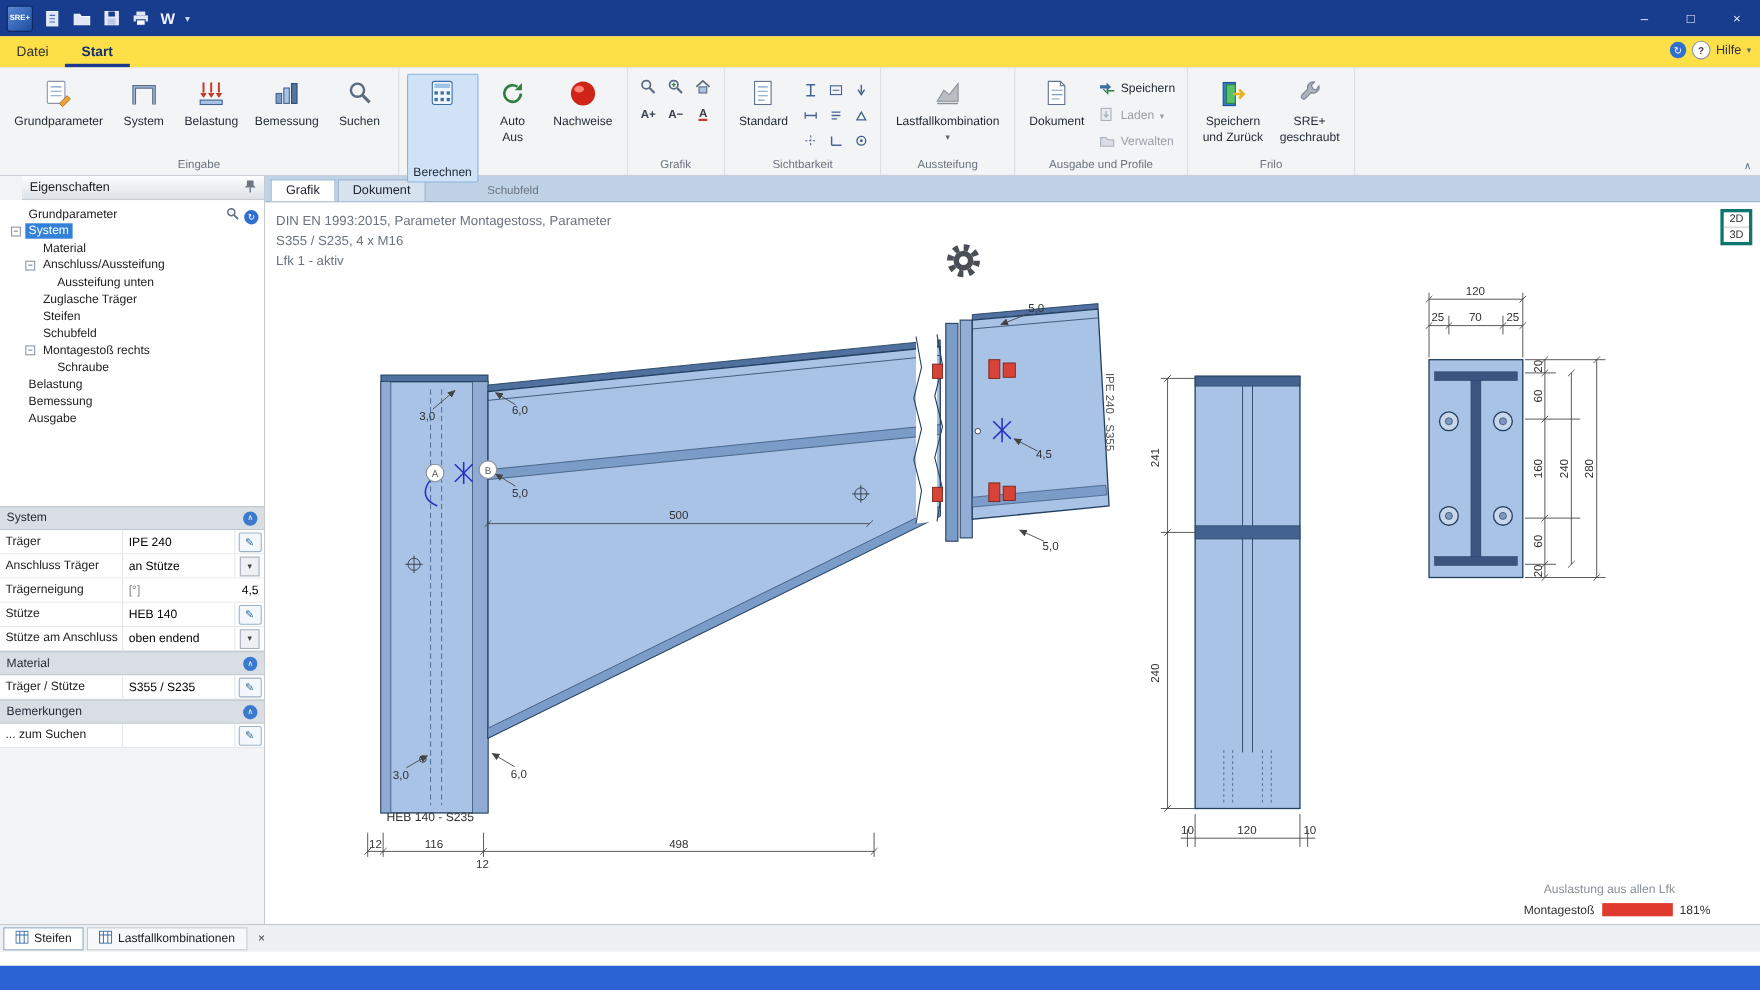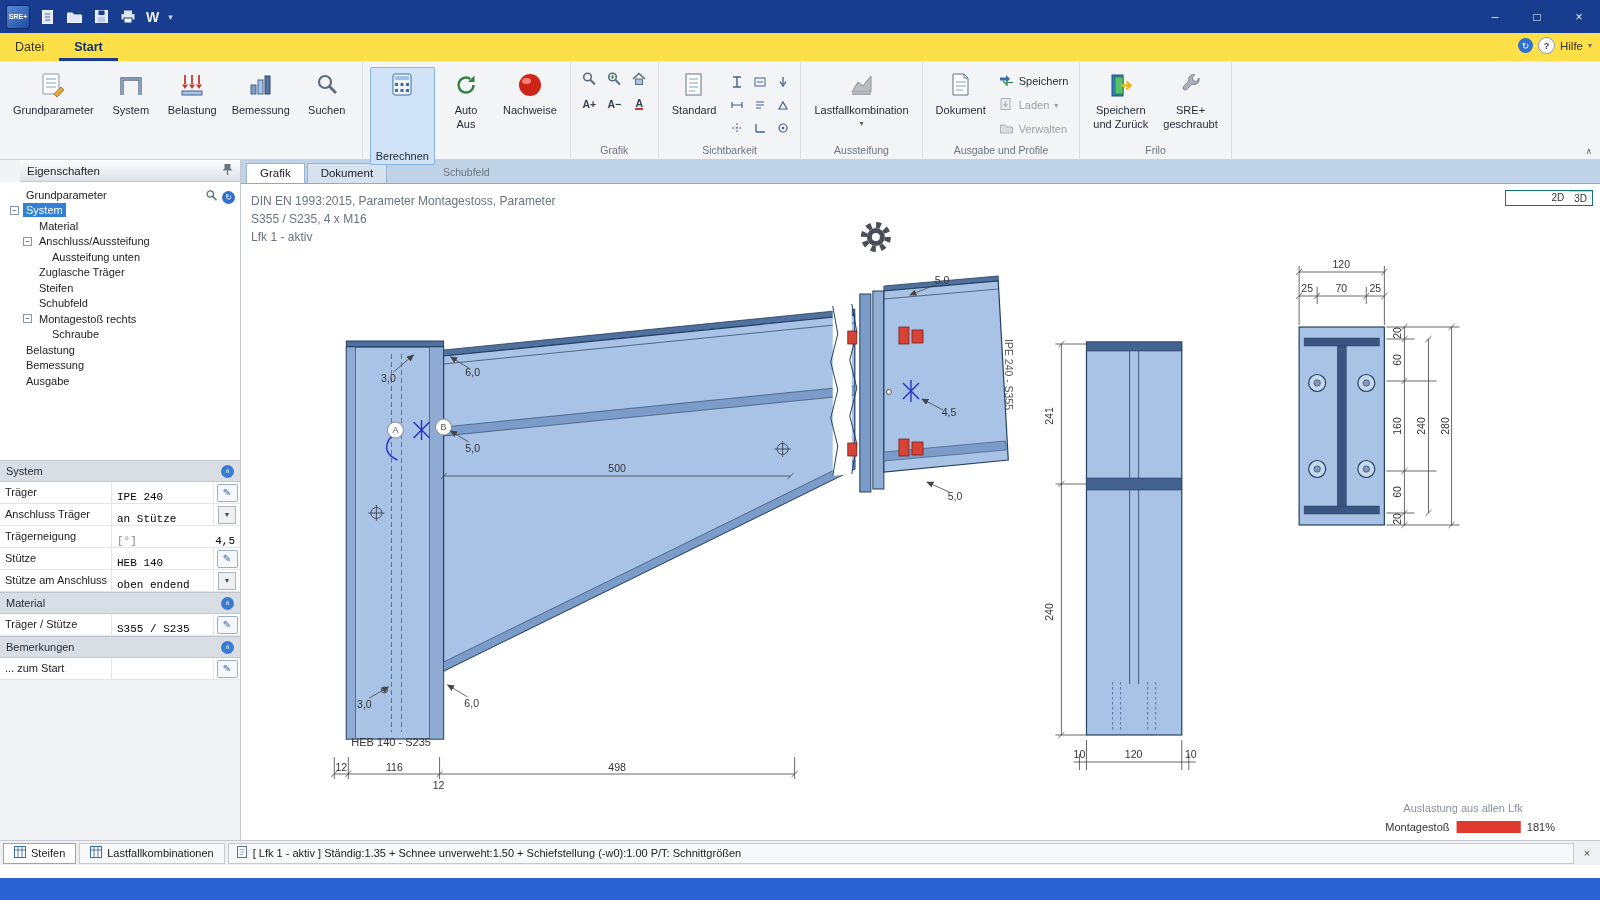--- a/index.html
+++ b/index.html
@@ -54,35 +54,35 @@
   .twisty.none{visibility:hidden;}
   .tlabel{white-space:nowrap;padding:1px 3px;}
   .tlabel.sel{background:#3380d8;color:#fff;}
   .lvl0{padding-left:10px;} .lvl1{padding-left:23px;} .lvl2{padding-left:36px;}
   .treetools{position:absolute;top:6px;right:5px;display:flex;gap:4px;align-items:center;}
   .props{position:absolute;top:300px;left:0;right:0;font-size:11px;}
   .psection{height:20px;background:#d9dee5;border-top:1px solid #c0c6cd;border-bottom:1px solid #c0c6cd;display:flex;align-items:center;justify-content:space-between;padding:0 6px;color:#1f2732;}
   .circlebtn{width:13px;height:13px;border-radius:50%;background:#3a7bd0;color:#fff;font-size:7px;display:flex;align-items:center;justify-content:center;}
   .prow{display:flex;height:21px;border-bottom:1px solid #e4e7ea;background:#fff;align-items:stretch;}
   .plabel{width:112px;flex:none;padding:4px 5px 0;color:#222;border-right:1px solid #e4e7ea;white-space:nowrap;overflow:hidden;box-sizing:border-box;}
-  .pvalue{flex:1;display:flex;align-items:flex-end;padding:0 5px;gap:4px;min-width:0;font-family:Liberation Mono, monospace;}
+  .pvalue{flex:1;display:flex;align-items:center;padding:0 5px;gap:4px;min-width:0;}
   .punit{color:#888;}
   .pval{flex:1;white-space:nowrap;overflow:hidden;}
   .pval.right{text-align:right;}
   .pctrl{width:26px;flex:none;display:flex;align-items:center;justify-content:center;border-left:1px solid #e4e7ea;}
   .editbtn{width:19px;height:16px;border:1px solid #9ab0c8;background:#f4f8fc;color:#3a6ea5;font-size:10px;display:flex;align-items:center;justify-content:center;border-radius:2px;}
   .ddbtn{width:16px;height:16px;border:1px solid #aab2bc;background:#eef0f3;font-size:8px;display:flex;align-items:center;justify-content:center;color:#444;}
 
   .main{flex:1;display:flex;flex-direction:column;min-width:0;}
   .doctabs{height:23px;background:#bfd2e6;display:flex;align-items:flex-end;padding-left:5px;gap:2px;border-bottom:1px solid #8fa8c4;flex:none;}
   .dtab{font-size:11.5px;padding:3px 13px 4px;background:#d7e2ef;border:1px solid #9ab2cc;border-bottom:none;color:#223;}
   .dtab.active{background:#fff;}
   .canvas{flex:1;background:#fff;position:relative;overflow:hidden;}
   .drawsvg{position:absolute;inset:0;width:100%;height:100%;}
-  .viewbtns{position:absolute;top:6px;right:7px;display:flex;border:1px solid #0f766e;background:#fff;z-index:2;padding-left:40px;}
+  .viewbtns{position:absolute;top:6px;right:7px;display:flex;flex-direction:column;border:3px solid #0f766e;background:#fff;z-index:2;}
   .vbtn{font-size:10px;padding:1px 5px;color:#333;text-align:center;}
   .vbtn + .vbtn{border-top:1px solid #ccc;}
 
   
   .statusbar{height:24px;background:#eef0f2;border-top:1px solid #c6cad0;display:flex;align-items:center;padding:0 3px;gap:3px;flex:none;}
   .stab{display:flex;align-items:center;gap:5px;font-size:11px;color:#222;padding:0 10px;height:19px;background:#f6f8fa;border:1px solid #c6cad0;}
   .stab.active{background:#fff;border-color:#8fa8c4;}
   .smsg{flex:1;display:flex;align-items:center;gap:6px;font-size:11px;color:#222;background:#f6f8fa;border:1px solid #c6cad0;height:19px;padding:0 8px;min-width:0;white-space:nowrap;overflow:hidden;}
   .sclose{width:20px;text-align:center;color:#444;font-size:11px;}
   .gapbar{height:13px;background:#fff;flex:none;}
@@ -185,20 +185,21 @@
           <span class="blabel">Bemessung</span>
         </div>
         <div class="bigbtn">
           <span><svg width="26" height="26" viewBox="0 0 26 26">
                 <circle cx="11" cy="10" r="6" fill="none" stroke="#5b6b80" stroke-width="2.2"></circle>
                 <line x1="15.5" y1="14.5" x2="22" y2="21" stroke="#5b6b80" stroke-width="2.8"></line>
               </svg></span>
           <span class="blabel">Suchen</span>
         </div>
       </div>
+      <div class="rlabel">Eingabe</div>
     </div>
 
     <div class="rgroup">
       <div class="rbody">
         <div class="bigbtn sel">
           <span><svg width="26" height="26" viewBox="0 0 26 26">
                 <rect x="4" y="2" width="18" height="21" rx="2" fill="#eef5fc" stroke="#3a6ea5"></rect>
                 <rect x="6" y="4" width="14" height="4" fill="#9fc3e8"></rect>
                 <g fill="#3a6ea5">
                   <rect x="6" y="11" width="3" height="3"></rect>
@@ -560,21 +561,21 @@
             </div>
         </div>
 
         <div class="psection">
           <span>Bemerkungen</span>
           <span class="circlebtn">
               <span>∧</span>
             </span>
         </div>
         <div class="prow">
-          <div class="plabel">... zum Start</div>
+          <div class="plabel">... zum Suchen</div>
           <div class="pvalue">
               <span class="pval"></span>
             </div>
           <div class="pctrl">
               <span class="editbtn">
                 <span>✎</span>
               </span>
             </div>
         </div>
       </div>
@@ -822,25 +823,18 @@
           </svg></span>
       <span>Steifen</span>
     </div>
     <div class="stab">
       <span><svg width="12" height="12" viewBox="0 0 12 12">
             <rect x="0.5" y="0.5" width="11" height="11" fill="#fff" stroke="#3a6ea5"></rect>
             <path d="M0.5 4 h11 M4 0.5 v11 M8 0.5 v11" stroke="#3a6ea5" stroke-width="0.9"></path>
           </svg></span>
       <span>Lastfallkombinationen</span>
     </div>
-    <div class="smsg">
-      <span><svg width="10" height="12" viewBox="0 0 10 12">
-            <rect x="0.5" y="0.5" width="9" height="11" fill="#fff" stroke="#60708a"></rect>
-            <path d="M2.5 3.5 h5 M2.5 6 h5 M2.5 8.5 h3.5" stroke="#7aa0c8" stroke-width="0.8"></path>
-          </svg></span>
-      <span>[ Lfk 1 - aktiv ] Ständig:1.35 + Schnee unverweht:1.50 + Schiefstellung (-w0):1.00 P/T: Schnittgrößen</span>
-    </div>
     <span class="sclose">×</span>
   </div>
 
   <div class="gapbar"></div>
   <div class="bluebar"></div>
 </div>
 
 </body></html>

